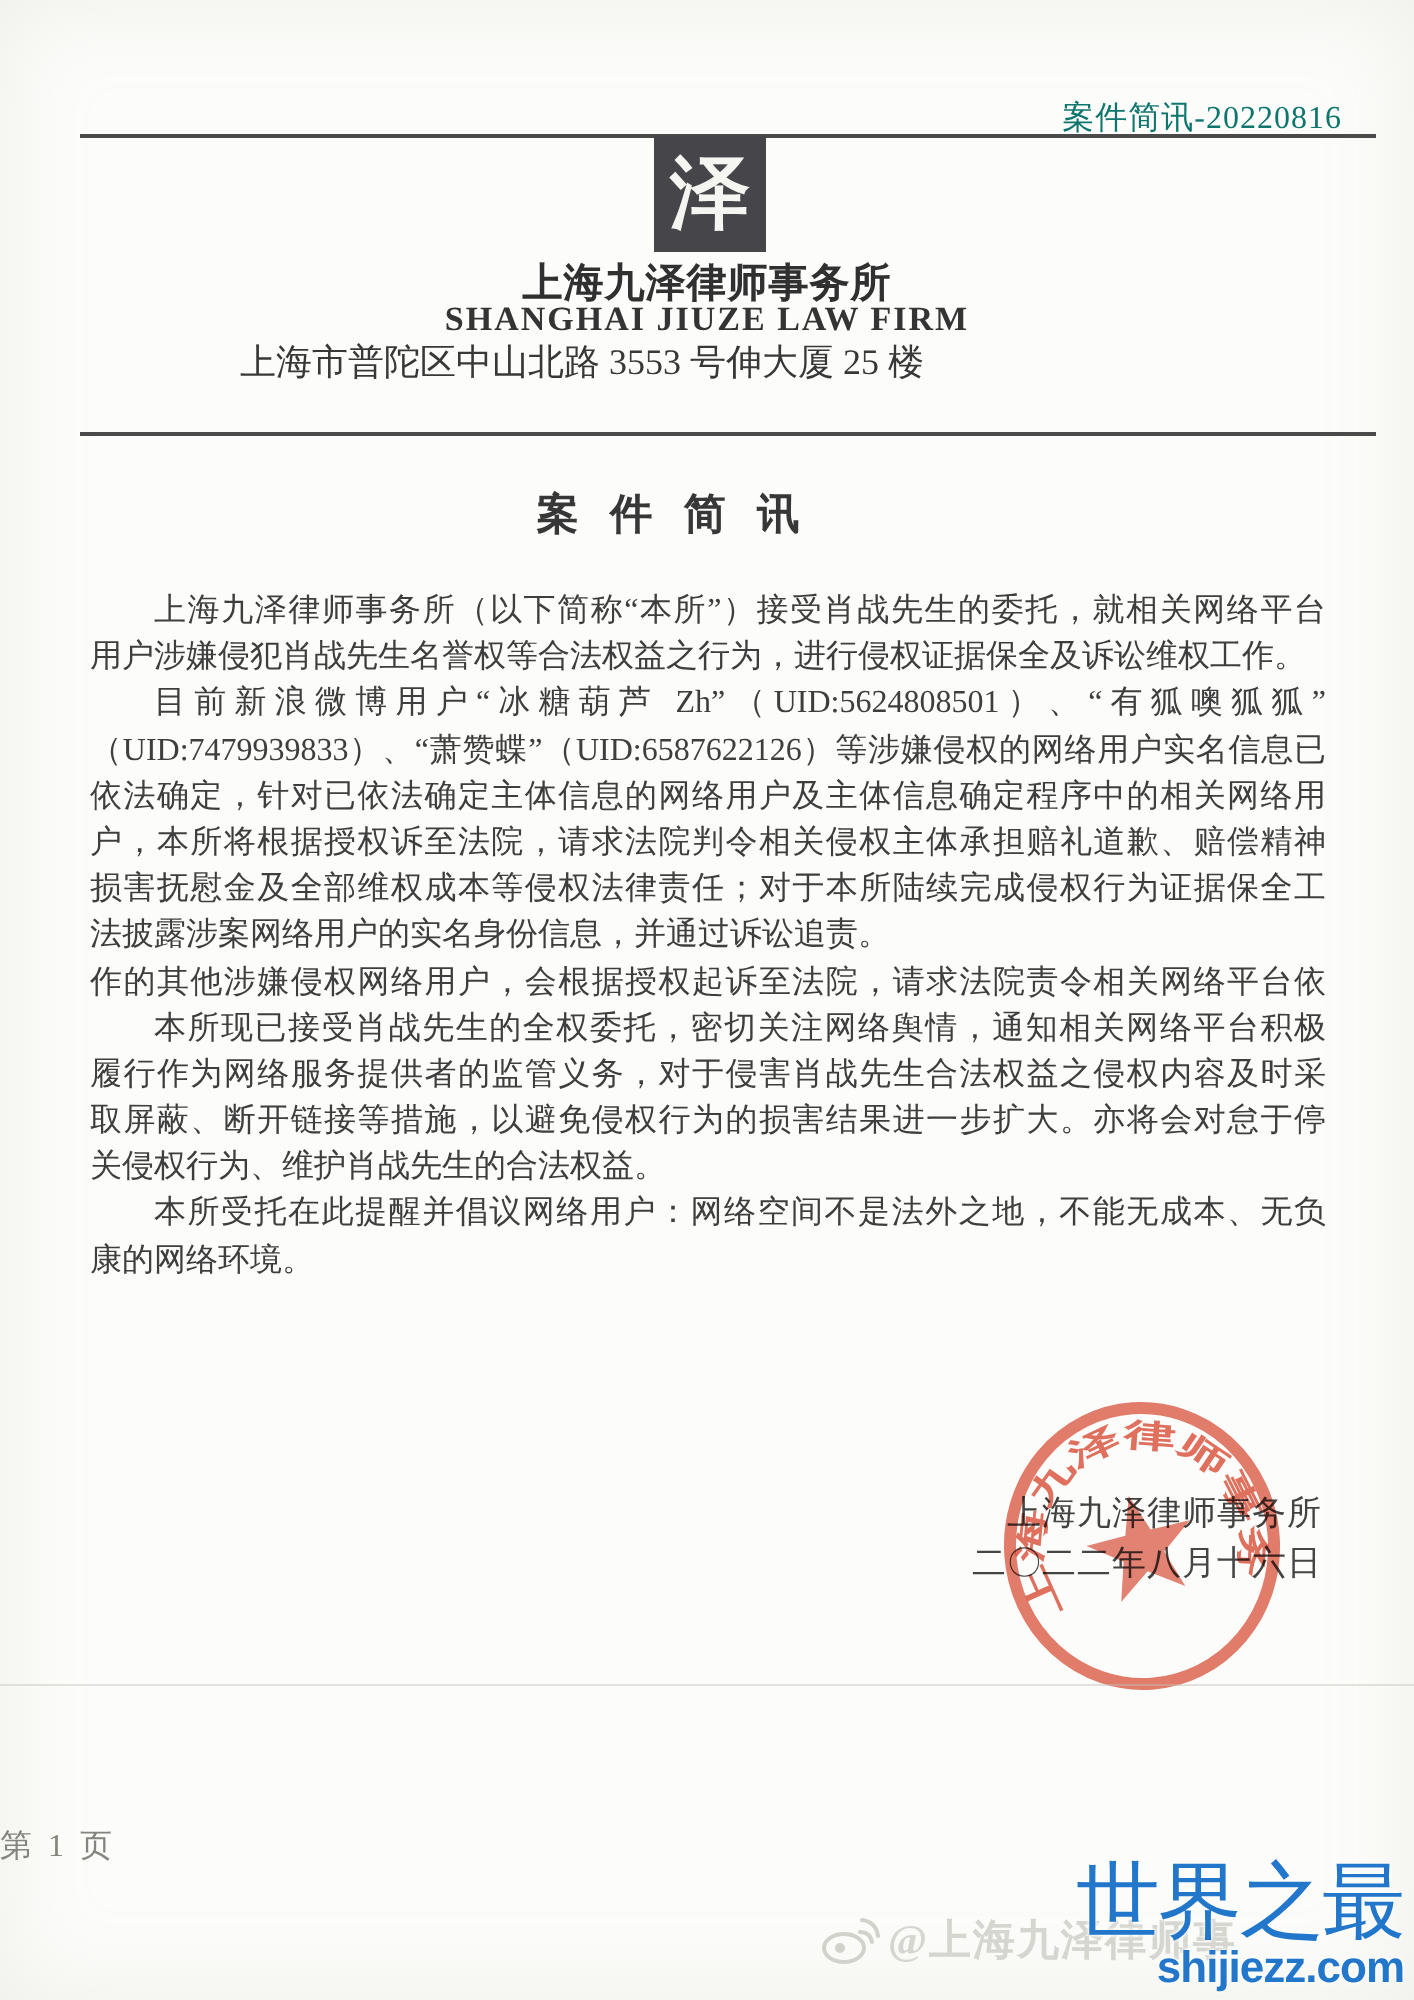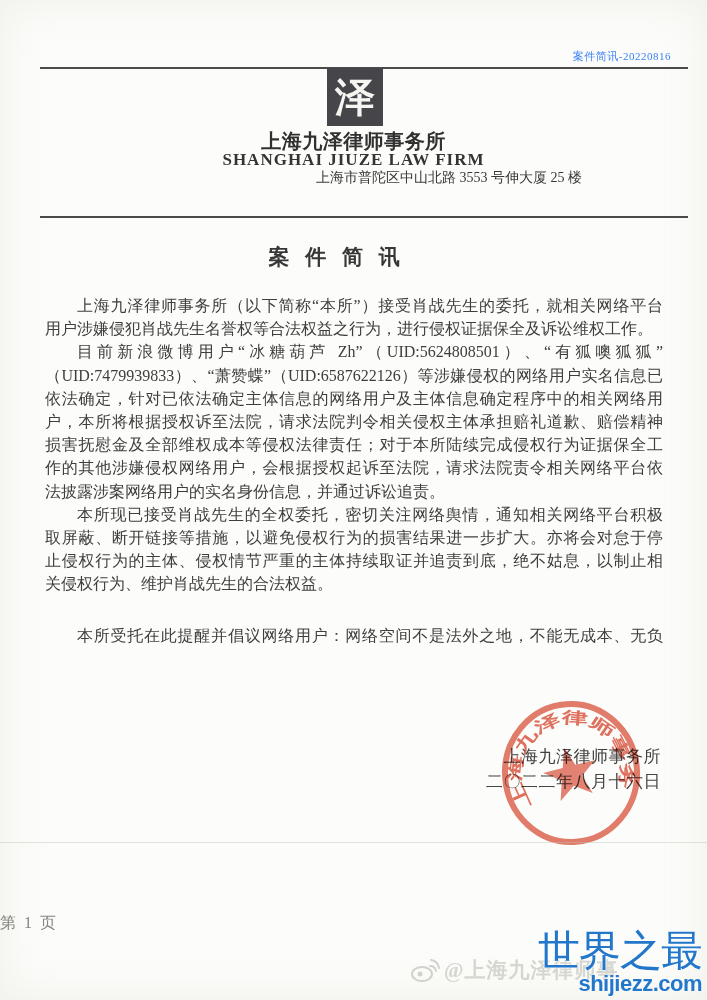--- a/index.html
+++ b/index.html
@@ -7,21 +7,21 @@
     position:relative;
     width:707px;height:1000px;
     background:#fcfcfa;
     overflow:hidden;
     font-family:"Liberation Serif","DejaVu Serif",serif;
     color:#3d3d3d;
     box-shadow:inset 0 0 46px rgba(175,175,162,0.18);
   }
   .doc-ref{
     position:absolute;top:49px;right:36px;
-    font-size:11px;color:#3b82f6;letter-spacing:0.5px;
+    font-size:16px;color:#0f766e;letter-spacing:0.5px;
   }
   .rule{position:absolute;left:40px;width:648px;height:2px;background:#4b4b4b;}
   .rule-top{top:67px;}
   .rule-mid{top:216px;}
   .logo{
     position:absolute;left:327px;top:68px;width:56px;height:58px;
     background:#45454a;display:flex;align-items:center;justify-content:center;
   }
   .logo span{
     color:#f5f5f2;font-size:40px;font-weight:bold;line-height:1;
@@ -29,34 +29,34 @@
   }
   .firm-cn{
     position:absolute;left:0;top:128px;width:707px;text-align:center;
     font-size:20px;font-weight:bold;color:#303030;letter-spacing:0.5px;
   }
   .firm-en{
     position:absolute;left:0;top:150px;width:707px;text-align:center;
     font-size:17px;font-weight:bold;color:#343434;letter-spacing:1px;
   }
   .firm-addr{
-    position:absolute;left:0;top:169px;width:582px;text-align:right;
-    font-size:14px;color:#383838;
+    position:absolute;left:0;top:169px;width:582px;text-align:center;
+    font-size:18px;color:#383838;
   }
   .doc-title{
     position:absolute;left:0;top:243px;width:668px;text-align:center;
     font-size:21px;font-weight:bold;color:#373737;
     letter-spacing:0.75em;padding-left:0.75em;box-sizing:border-box;margin:0;
   }
   .body{
     position:absolute;left:45px;top:294px;width:618px;
     font-size:16px;line-height:23.2px;color:#3e3e3e;
   }
   .para{margin:0;}
-  .para.gap{margin-top:29px;}
+  .para.gap{}
   .line{text-align:justify;text-align-last:justify;height:23.2px;overflow:hidden;white-space:nowrap;}
   .line.first{text-indent:2em;}
   .line.last{text-align-last:left;}
   .sign-name{
     position:absolute;top:745px;right:46px;
     font-size:17px;color:#424242;letter-spacing:0.5px;
   }
   .sign-date{
     position:absolute;top:770px;right:46px;
     font-size:17px;color:#454545;letter-spacing:0.5px;
@@ -110,31 +110,32 @@
       <div class="para">
         <div class="line first">上海九泽律师事务所（以下简称“本所”）接受肖战先生的委托，就相关网络平台</div>
         <div class="line last">用户涉嫌侵犯肖战先生名誉权等合法权益之行为，进行侵权证据保全及诉讼维权工作。</div>
       </div>
       <div class="para">
         <div class="line first">目前新浪微博用户“冰糖葫芦 Zh”（UID:5624808501）、“有狐噢狐狐”</div>
         <div class="line">（UID:7479939833）、“萧赞蝶”（UID:6587622126）等涉嫌侵权的网络用户实名信息已</div>
         <div class="line">依法确定，针对已依法确定主体信息的网络用户及主体信息确定程序中的相关网络用</div>
         <div class="line">户，本所将根据授权诉至法院，请求法院判令相关侵权主体承担赔礼道歉、赔偿精神</div>
         <div class="line">损害抚慰金及全部维权成本等侵权法律责任；对于本所陆续完成侵权行为证据保全工</div>
+        <div class="line last">法披露涉案网络用户的实名身份信息，并通过诉讼追责。</div>
         <div class="line">作的其他涉嫌侵权网络用户，会根据授权起诉至法院，请求法院责令相关网络平台依</div>
-        <div class="line last">法披露涉案网络用户的实名身份信息，并通过诉讼追责。</div>
       </div>
       <div class="para">
         <div class="line first">本所现已接受肖战先生的全权委托，密切关注网络舆情，通知相关网络平台积极</div>
+        <div class="line">履行作为网络服务提供者的监管义务，对于侵害肖战先生合法权益之侵权内容及时采</div>
         <div class="line">取屏蔽、断开链接等措施，以避免侵权行为的损害结果进一步扩大。亦将会对怠于停</div>
-        <div class="line">止侵权行为的主体、侵权情节严重的主体持续取证并追责到底，绝不姑息，以制止相</div>
         <div class="line last">关侵权行为、维护肖战先生的合法权益。</div>
       </div>
       <div class="para gap">
         <div class="line first">本所受托在此提醒并倡议网络用户：网络空间不是法外之地，不能无成本、无负</div>
+        <div class="line last">康的网络环境。</div>
       </div>
     </div>
 
   <div class="sign-name">上海九泽律师事务所</div>
   <div class="sign-date">二〇二二年八月十六日</div>
 
   <svg class="seal" viewBox="0 0 146 148" aria-hidden="true">
     <ellipse cx="73" cy="74" rx="66" ry="69" fill="none" stroke="#d94a33" stroke-width="6" opacity="0.72"></ellipse>
     <path id="sealArc" d="M 32 102.7 A 50 50 0 1 1 114 102.7" fill="none"></path>
     <text font-size="16" font-weight="bold" fill="#d94a33" opacity="0.78" font-family="Liberation Serif, DejaVu Serif, serif">

